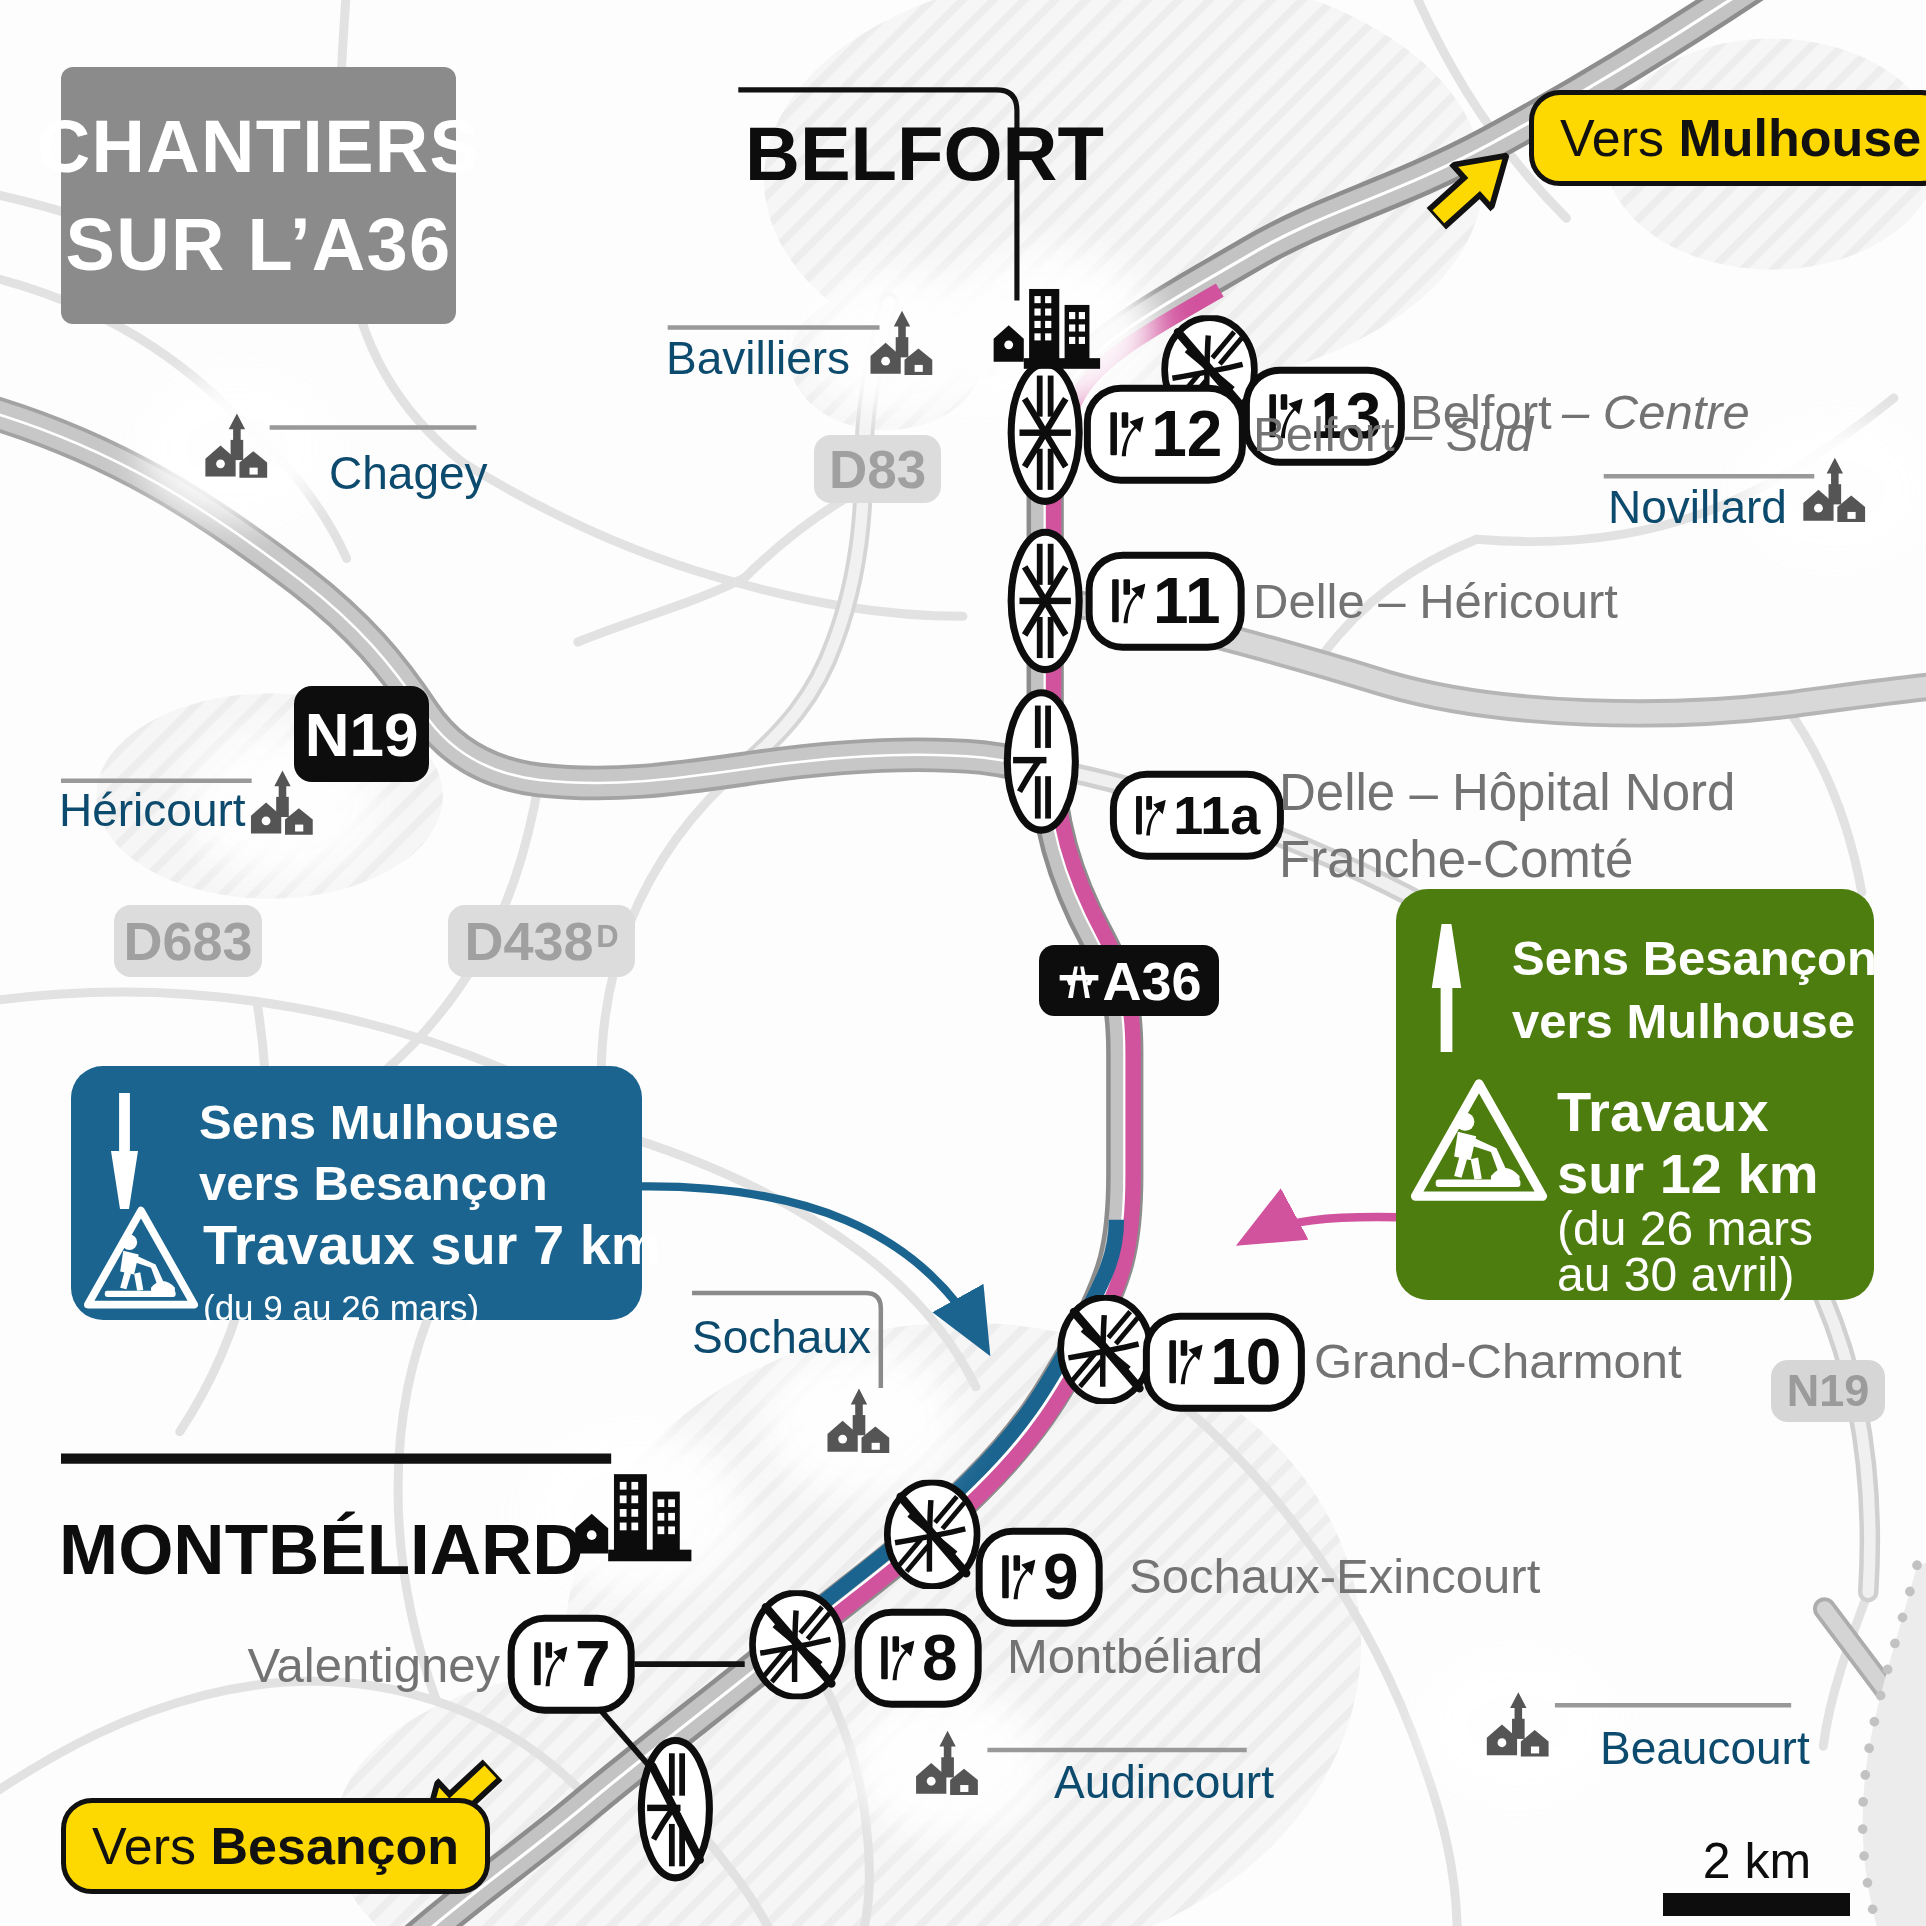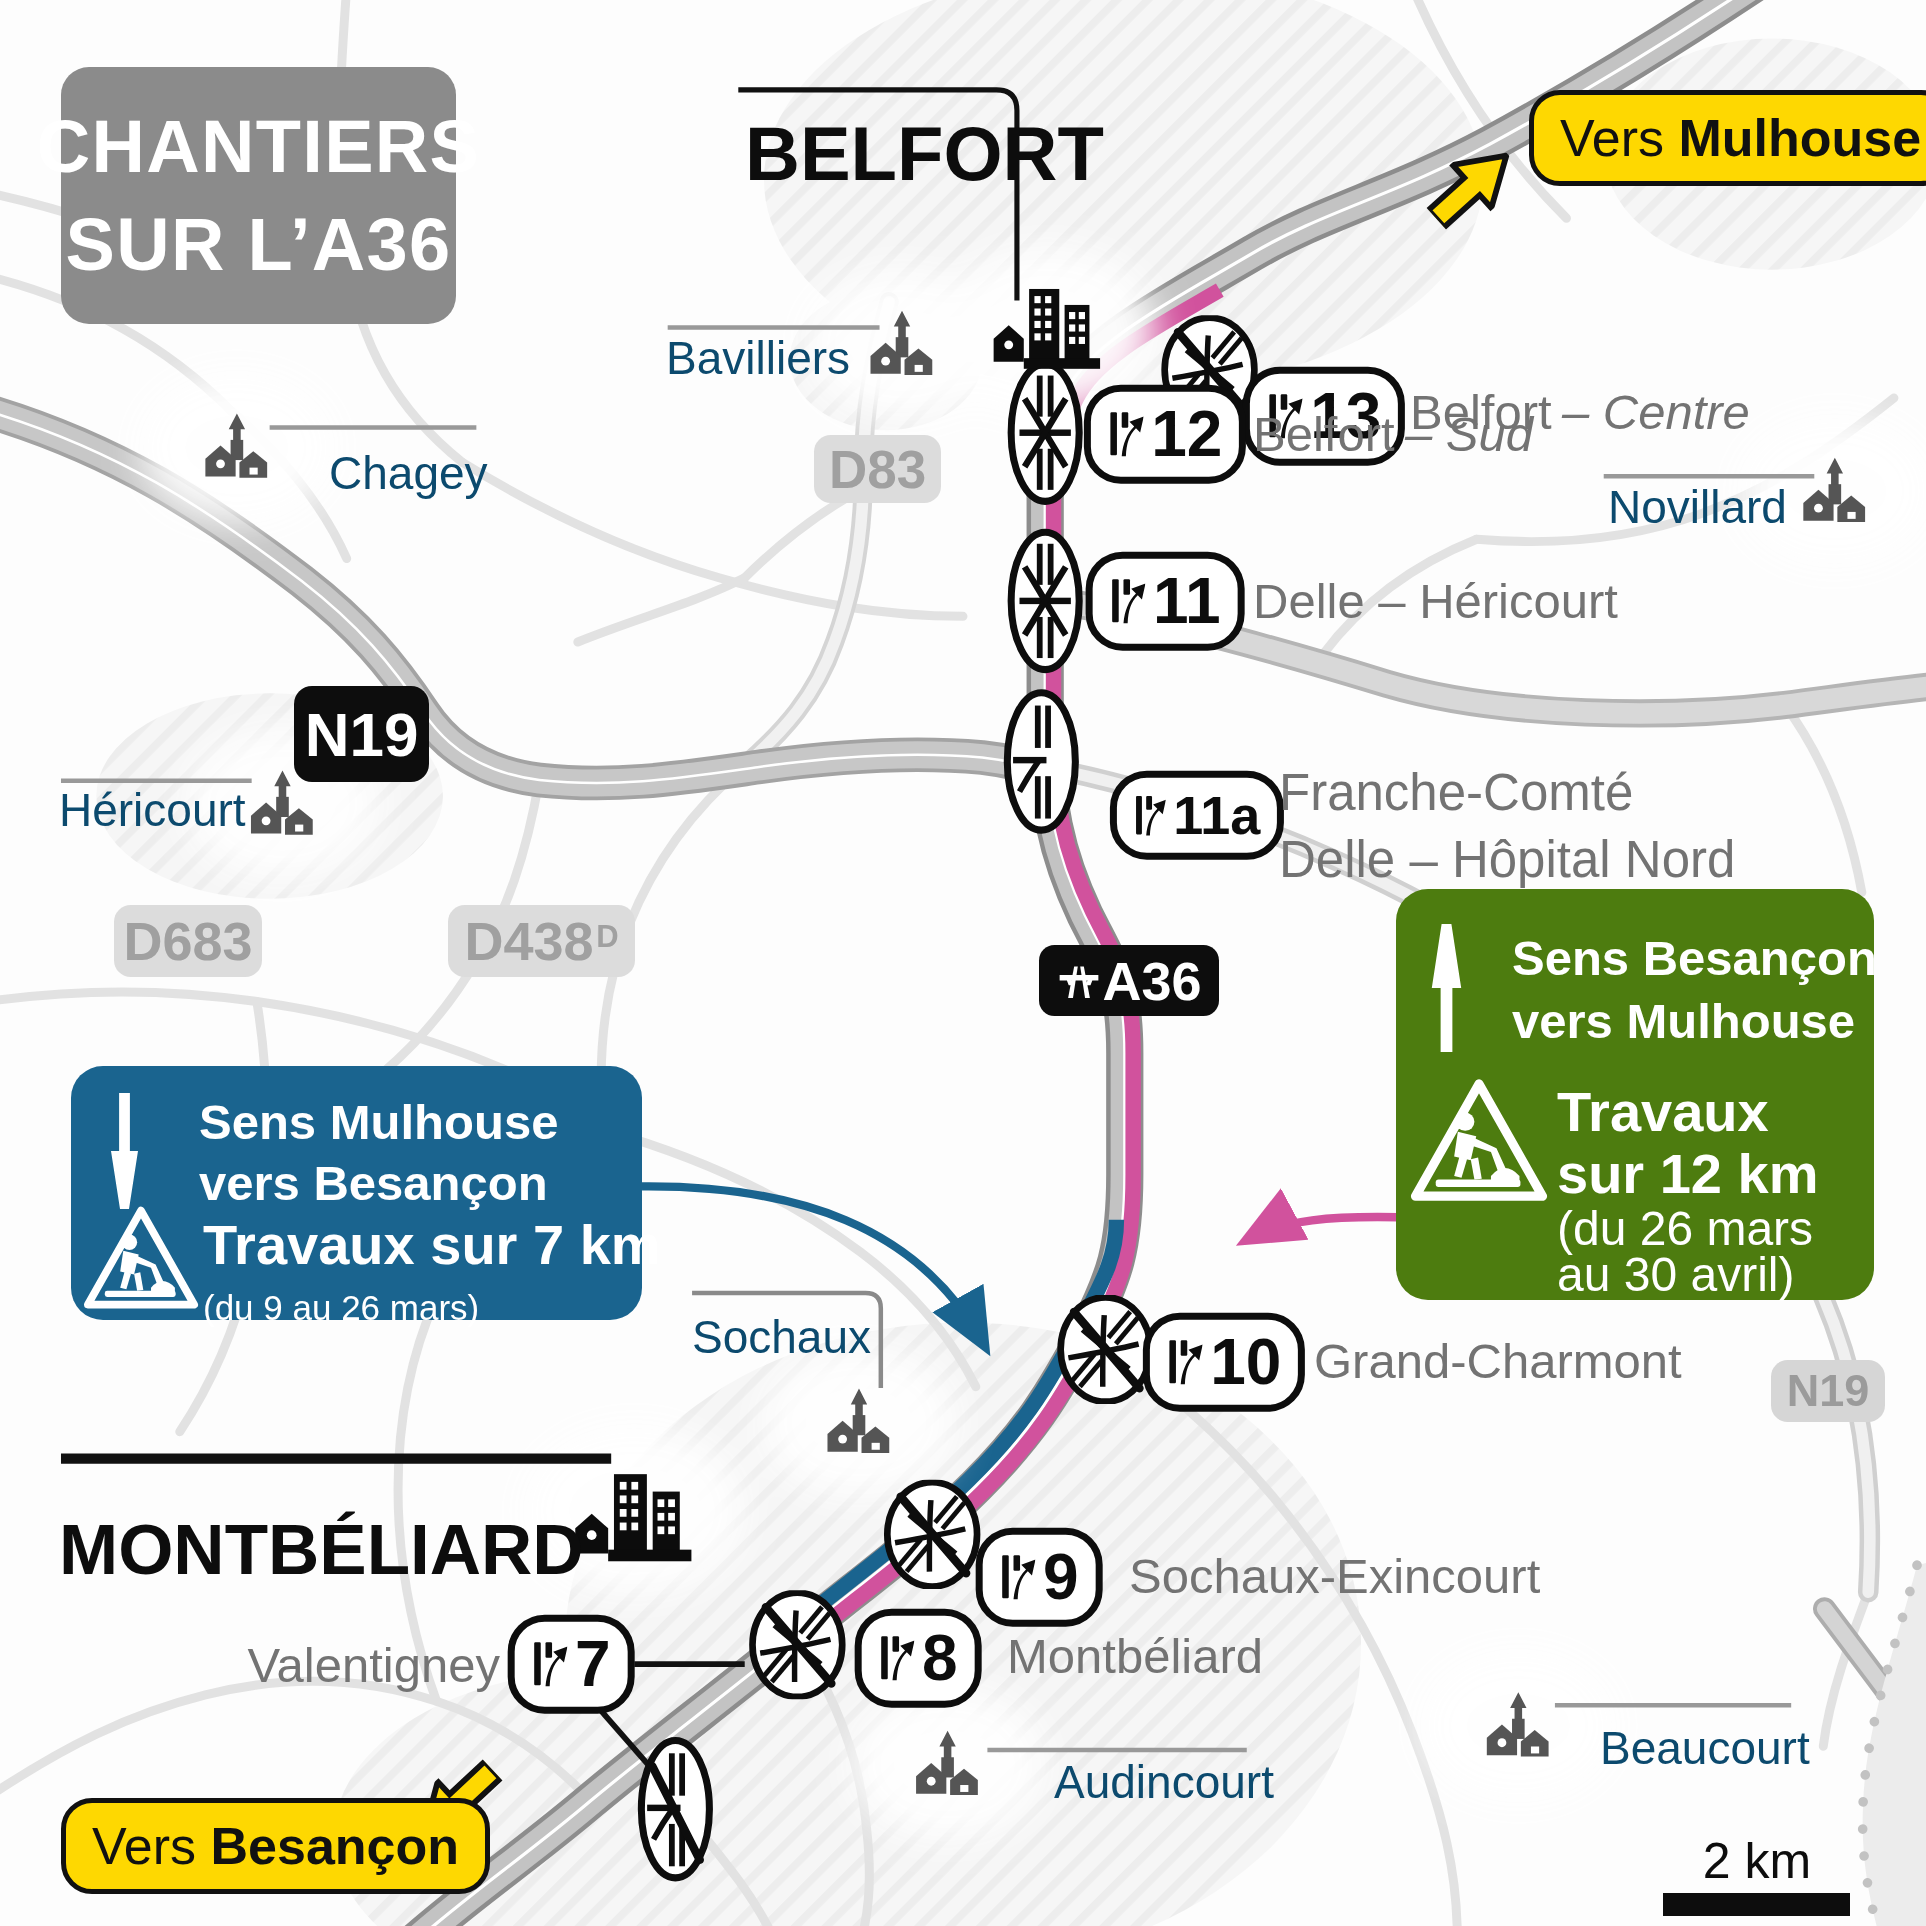--- a/index.html
+++ b/index.html
@@ -2,21 +2,21 @@
 <html lang="fr" style="font-size:10.3px"><head>
 <meta charset="utf-8">
 <style>
   html,body{margin:0;padding:0;background:#fff;}
   .stage{position:relative;width:1926px;height:1926px;overflow:hidden;background:#fdfdfd;
          font-family:"Liberation Sans",sans-serif;color:#111;}
   .abs{position:absolute;}
 
   
   .title-box{position:absolute;left:61px;top:67px;width:395px;height:257px;background:#8b8b8b;
-             border-radius:28px;display:flex;align-items:center;justify-content:center;text-align:center;}
+             border-radius:12px;display:flex;align-items:center;justify-content:center;text-align:center;}
   .title-box .t{color:#fff;font-weight:800;font-size:74px;line-height:1.32;letter-spacing:1.3px;}
 
   
   .city-big{position:absolute;transform:translateY(-50%);font-weight:800;color:#0d0d0d;white-space:nowrap;}
 
   
   .town{position:absolute;transform:translateY(-50%);font-size:46px;color:#0c4a6e;white-space:nowrap;}
 
   
   .rb-dark{position:absolute;background:#0d0d0d;color:#fff;font-weight:700;
@@ -392,22 +392,22 @@
 </div>
 <div class="exit-name" style="left:1253px;top:601px">Delle – Héricourt</div>
 
 <div class="exit-badge" style="left:1197px;top:815px">
   <svg width="32" height="45" viewBox="0 0 60 84">
         <use href="#sym-exit-glyph"></use>
       </svg>
   <span class="exit-num small">11a</span>
 </div>
 <div class="exit-name two-line" style="left:1279px;top:826px;font-size:51px">
+  <div>Delle – Hôpital Nord</div>
   <div>Franche-Comté</div>
-  <div>Delle – Hôpital Nord</div>
 </div>
 
 <div class="exit-badge" style="left:1224px;top:1362px">
   <svg width="36" height="50" viewBox="0 0 60 84">
         <use href="#sym-exit-glyph"></use>
       </svg>
   <span class="exit-num">10</span>
 </div>
 <div class="exit-name" style="left:1314px;top:1361px">Grand-Charmont</div>
 

